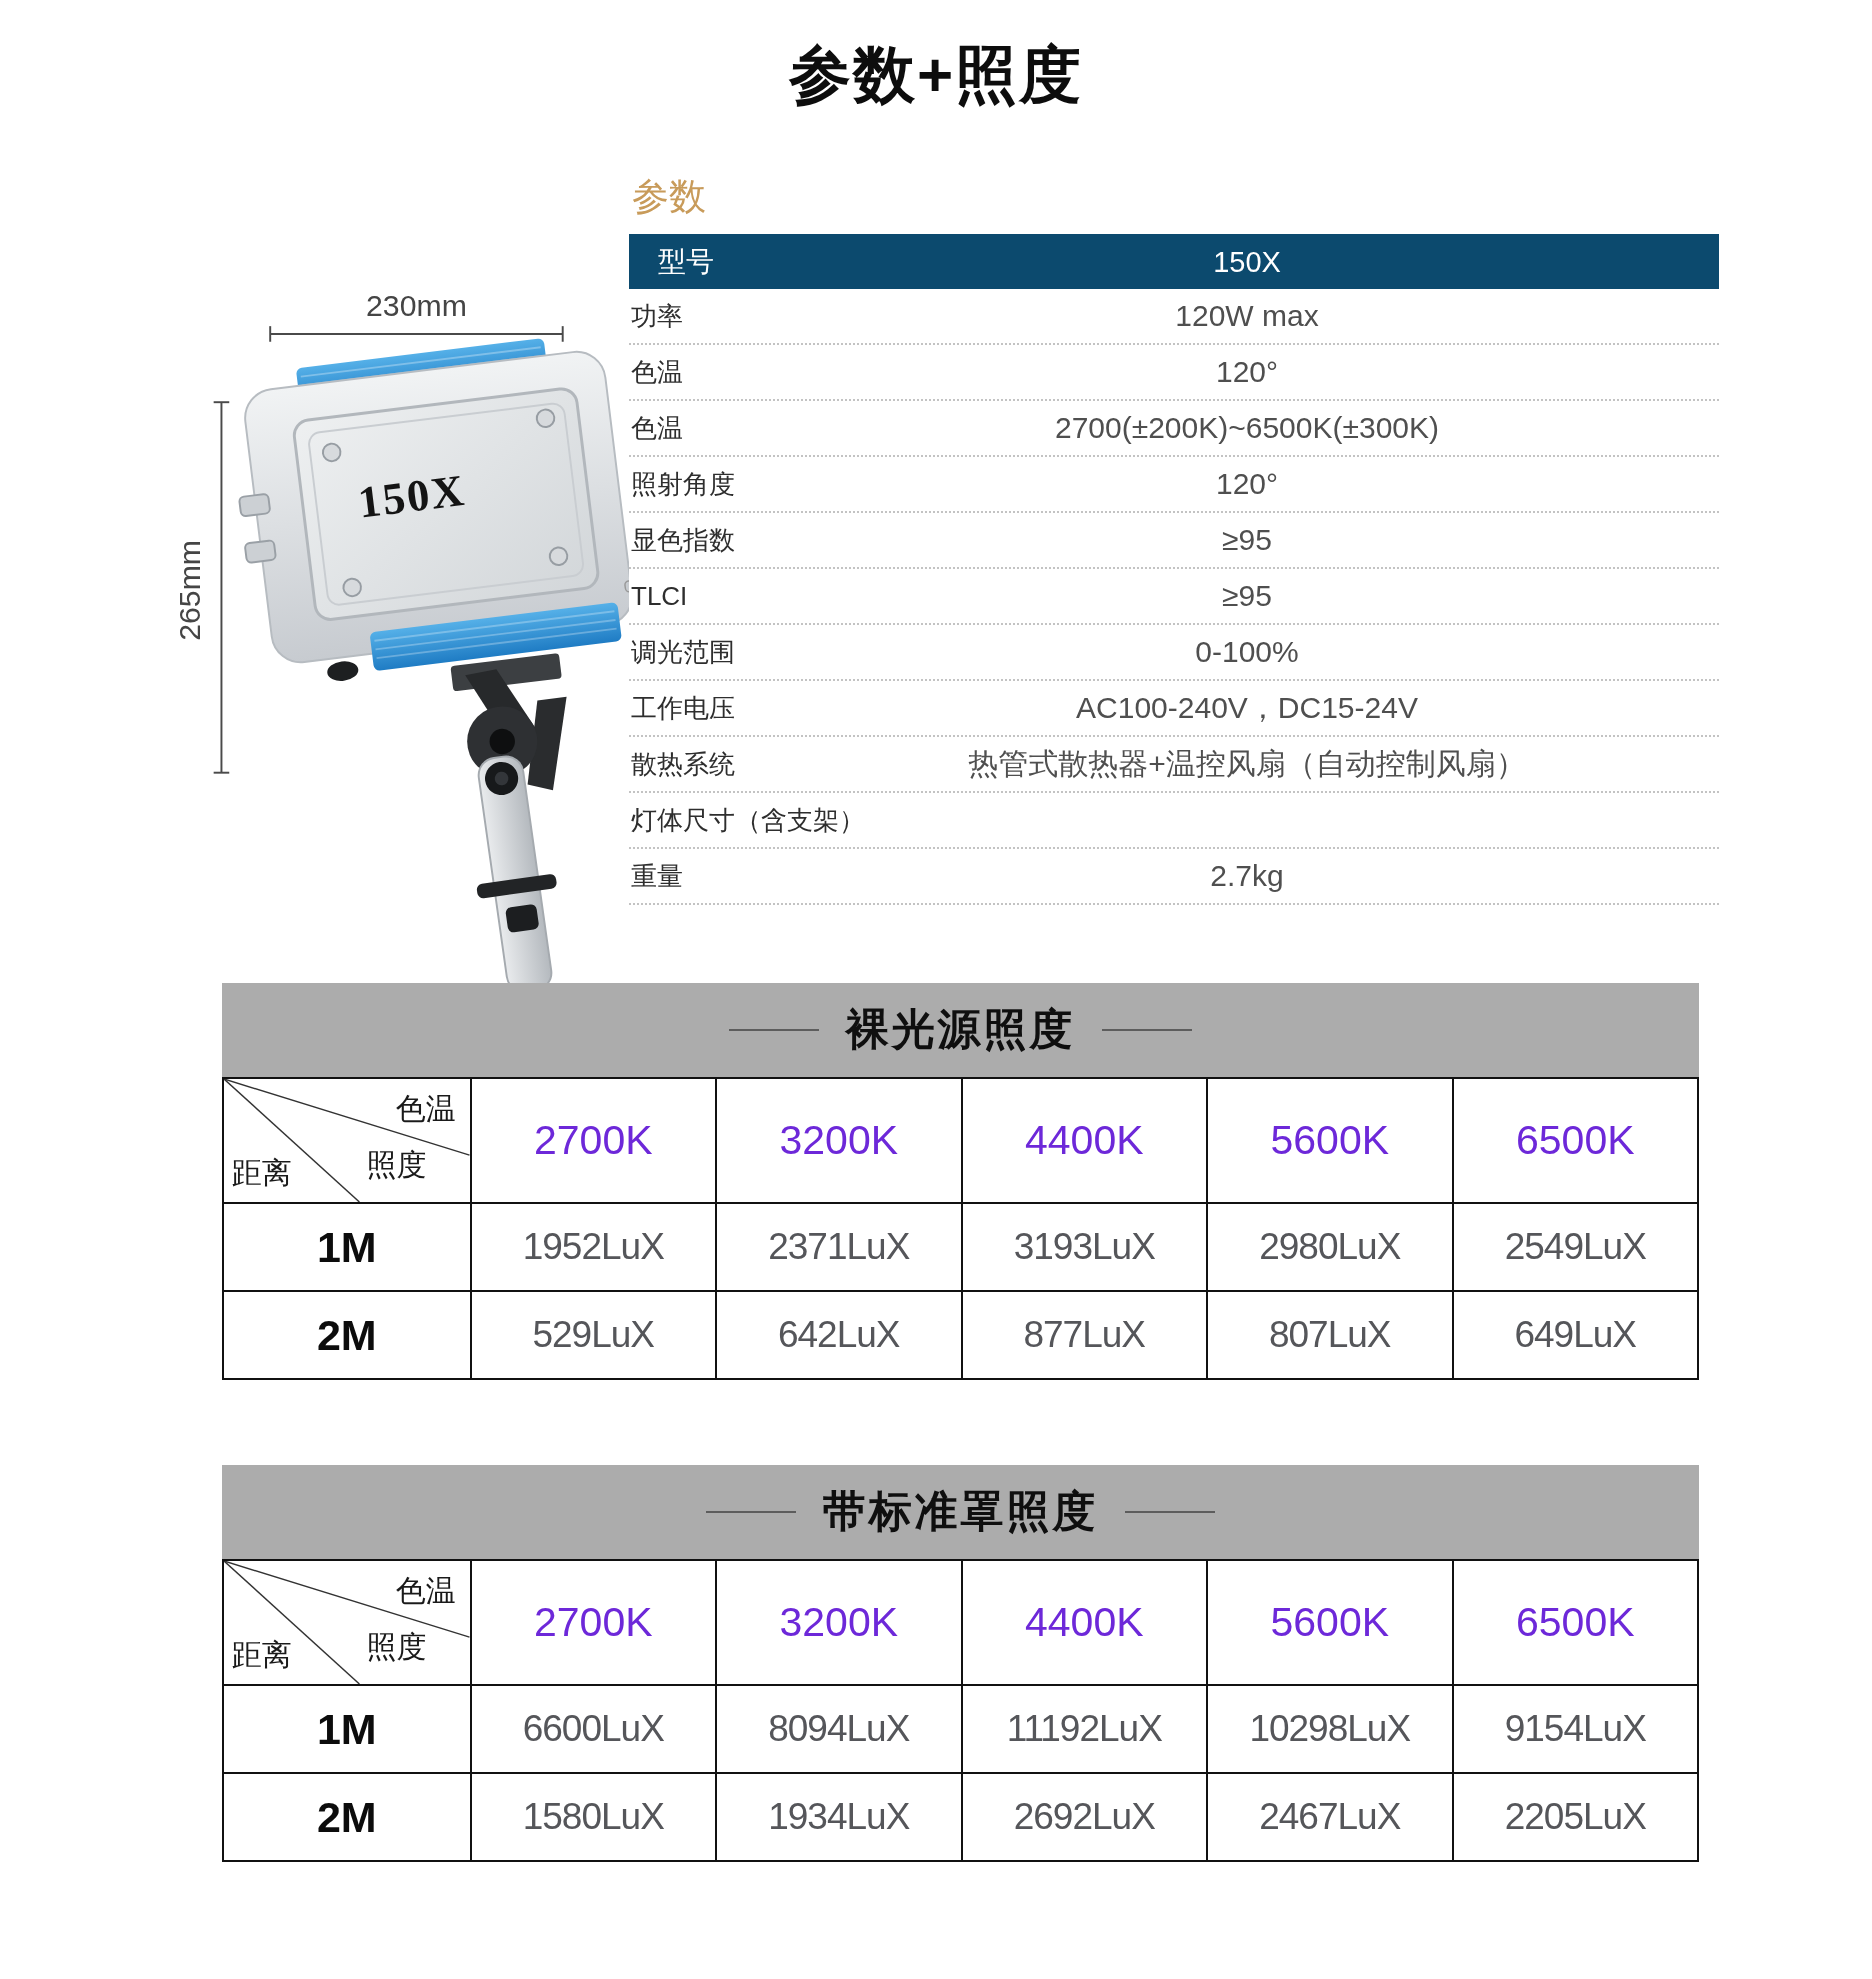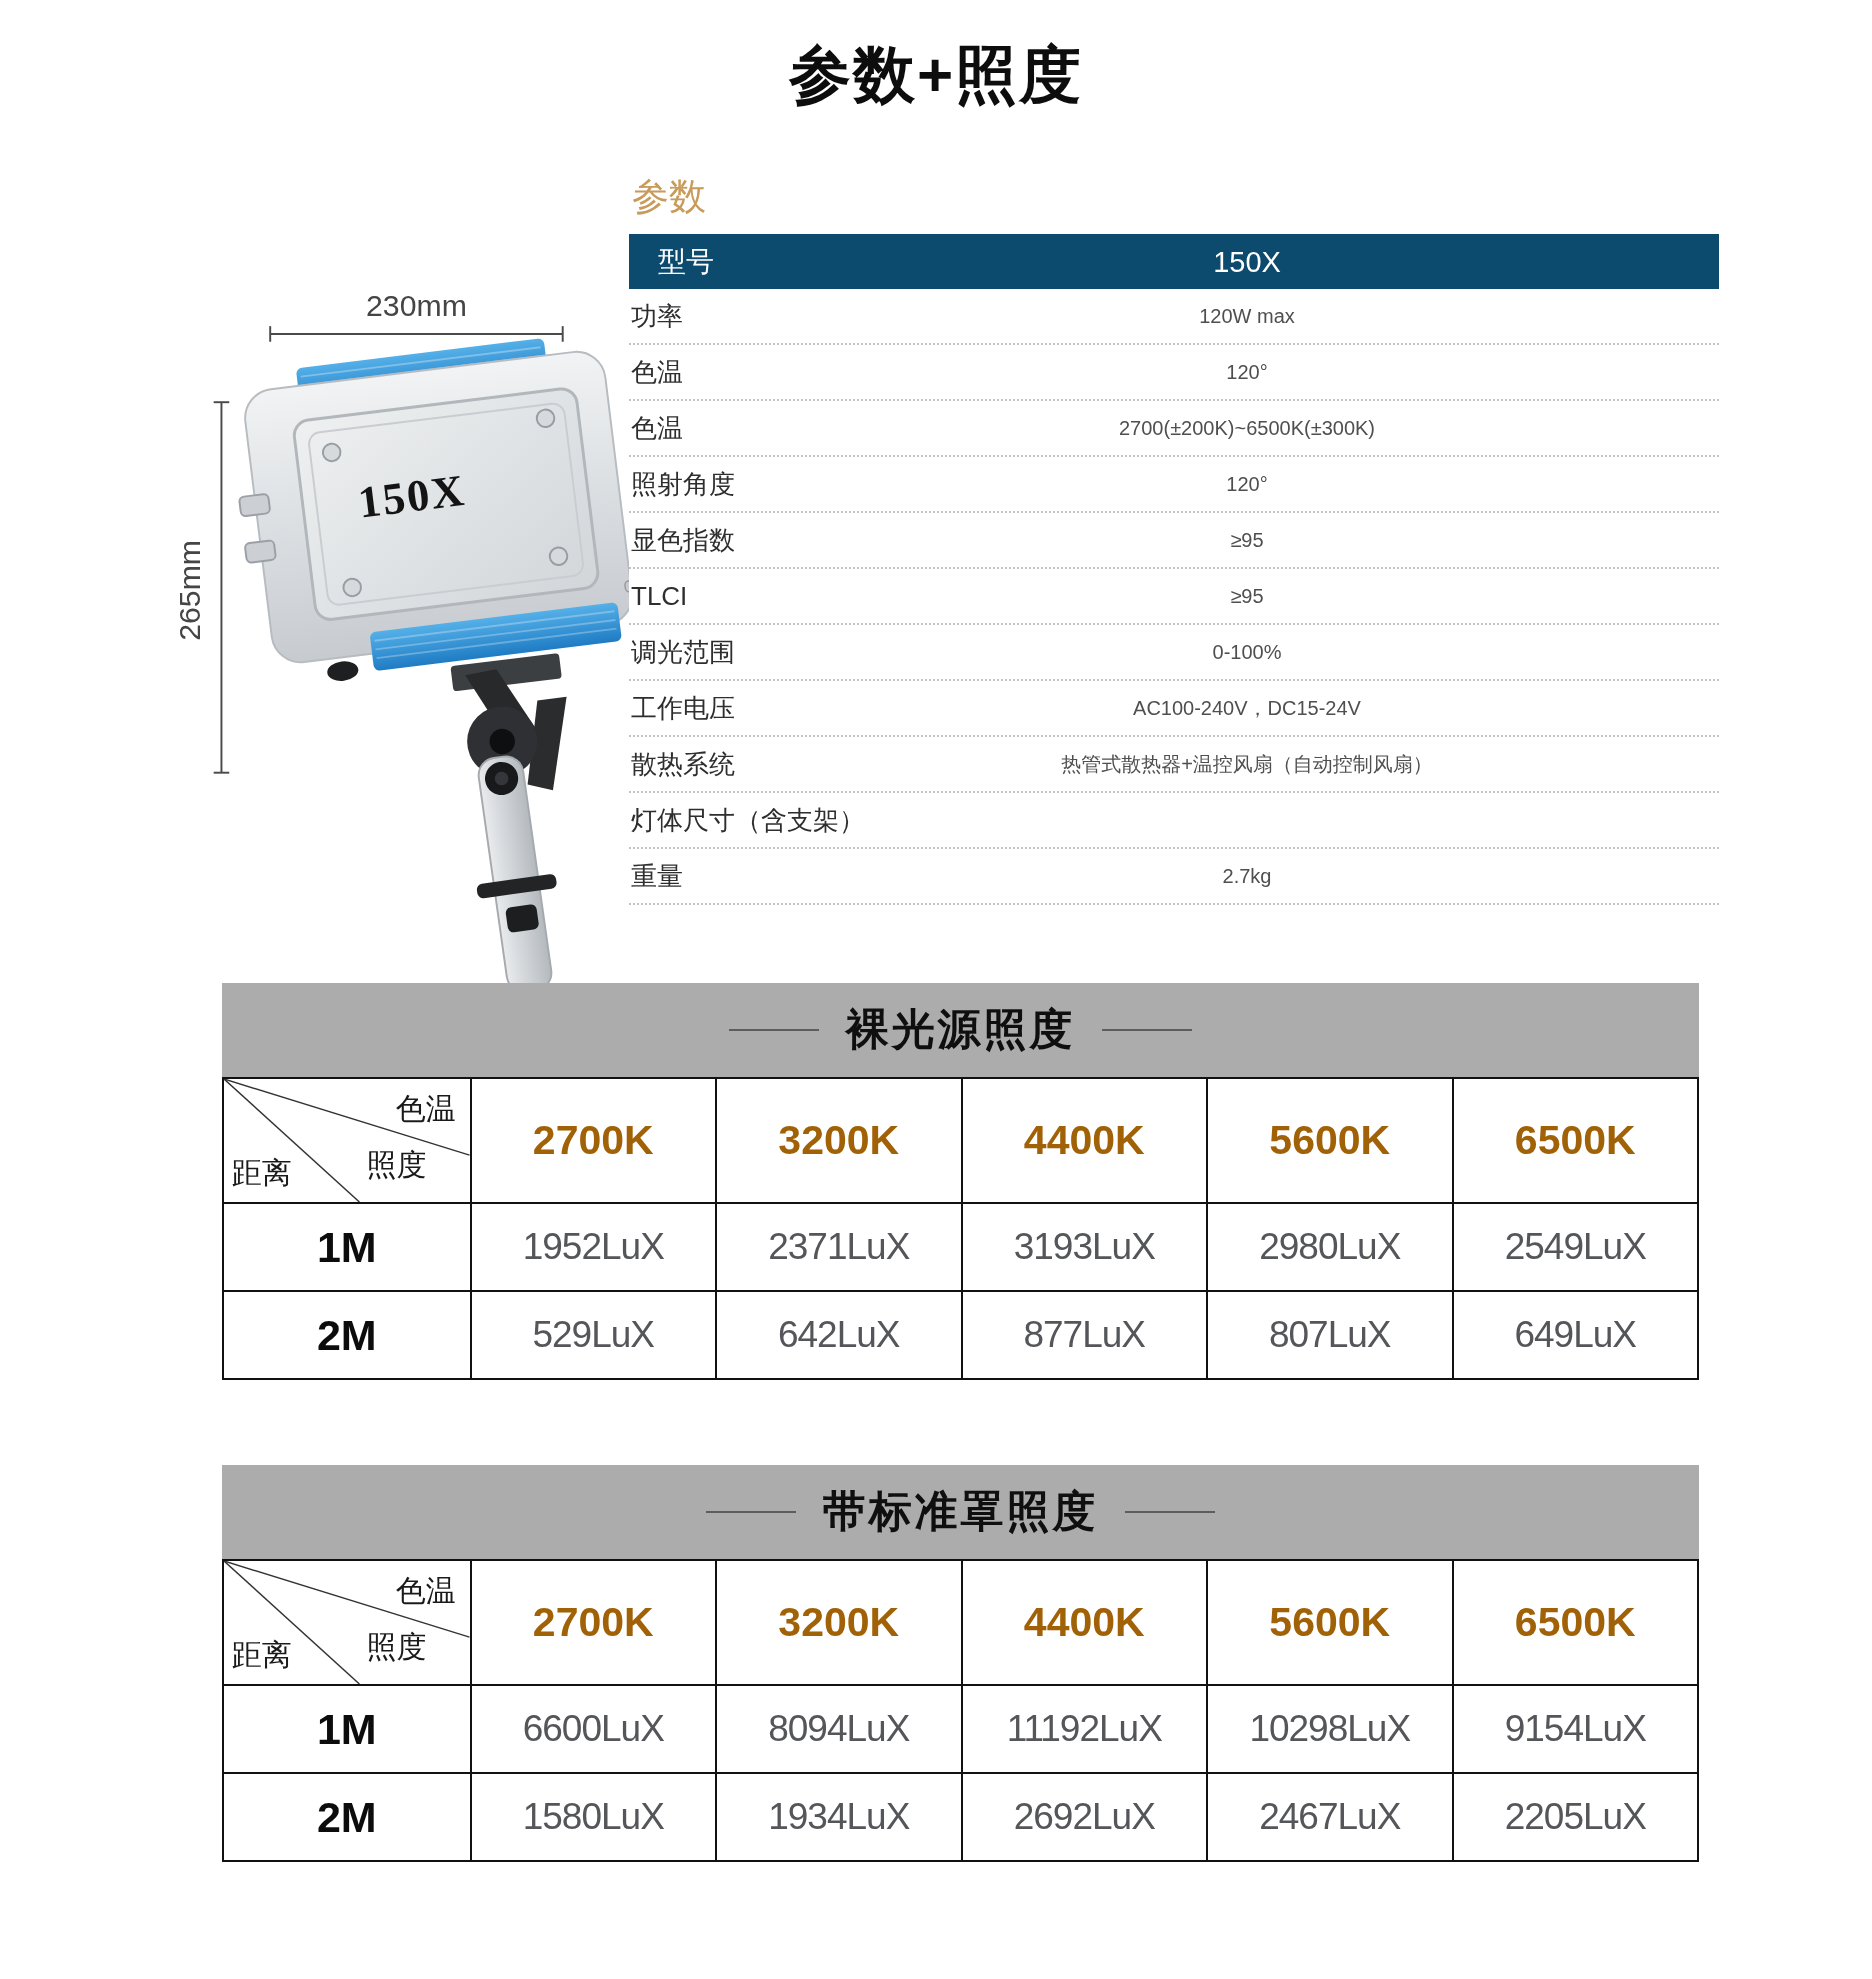--- a/index.html
+++ b/index.html
@@ -13,36 +13,36 @@
     font-size:62px;font-weight:700;color:#0d0d0d;letter-spacing:2px;
   }
   
   .params-heading{position:absolute;left:632px;top:172px;font-size:37px;color:#c89b5a}
   .spec-table{position:absolute;left:629px;top:234px;width:1090px}
   .spec-header{position:relative;height:55px;background:#0c4a6e;color:#ffffff}
   .spec-h-label{position:absolute;left:29px;top:50%;transform:translateY(-50%);font-size:28px}
   .spec-h-value{position:absolute;left:146px;right:0;top:50%;transform:translateY(-50%);text-align:center;font-size:29px}
   .spec-row{position:relative;height:54px;border-bottom:2px dotted #c3c3c3}
   .spec-label{position:absolute;left:2px;top:50%;transform:translateY(-50%);font-size:26px;color:#2e2e2e}
-  .spec-value{position:absolute;left:146px;right:0;top:50%;transform:translateY(-50%);text-align:center;font-size:20px;color:#4f4f4f}
+  .spec-value{position:absolute;left:146px;right:0;top:50%;transform:translateY(-50%);text-align:center;font-size:30px;color:#4f4f4f}
   
   .product-figure{position:absolute;left:161px;top:283px;width:468px;height:722px}
   
   .lux-table{position:absolute;left:222px;width:1477px}
   .lux-table.first{top:983px}
   .lux-table.second{top:1465px}
   .lux-band{height:94px;background:#acacac;display:flex;align-items:center;justify-content:center;gap:27px}
   .lux-band .dash{width:90px;height:2.9px;background:#5d5d5d}
   .lux-title{font-size:43px;font-weight:700;color:#0f0f0f;letter-spacing:2.9px}
   .lux-grid{display:grid;grid-template-columns:repeat(6,1fr);grid-template-rows:123px 88px 88px;
     border:2px solid #111;border-top:2.9px solid #111;background:#fff}
   .lux-cell{border-left:2px solid #111;border-top:2.9px solid #111;display:flex;align-items:center;justify-content:center}
   .lux-cell.first-col{border-left:none}
   .lux-cell.first-row{border-top:none}
-  .lux-col-h{font-size:41px;font-weight:700;color:#a16207}
+  .lux-col-h{font-size:41px;font-weight:400;color:#6d28d9}
   .lux-dist{font-size:43px;font-weight:700;color:#0c0c0c}
   .lux-val{font-size:37px;color:#55565a;letter-spacing:-1px}
   .corner{position:relative}
   .corner svg{position:absolute;left:0;top:0;width:100%;height:100%}
   .corner-label{position:absolute;font-size:30px;color:#1a1a1a}
   .corner-top{top:9.8px;right:13.7px}
   .corner-mid{bottom:15.6px;right:43px}
   .corner-bot{bottom:7.8px;left:7.8px}
 </style>
 </head>

